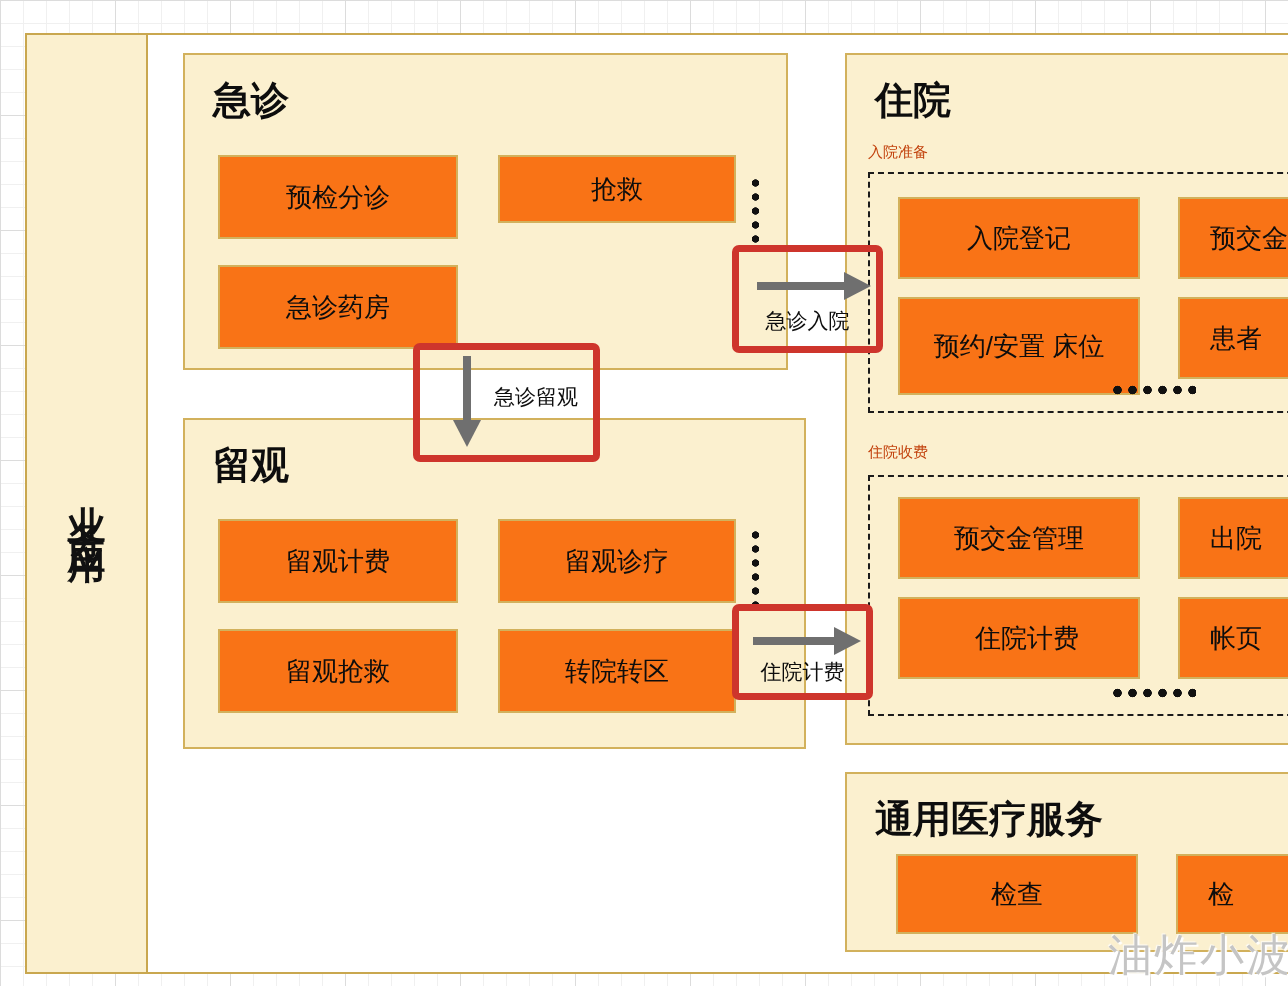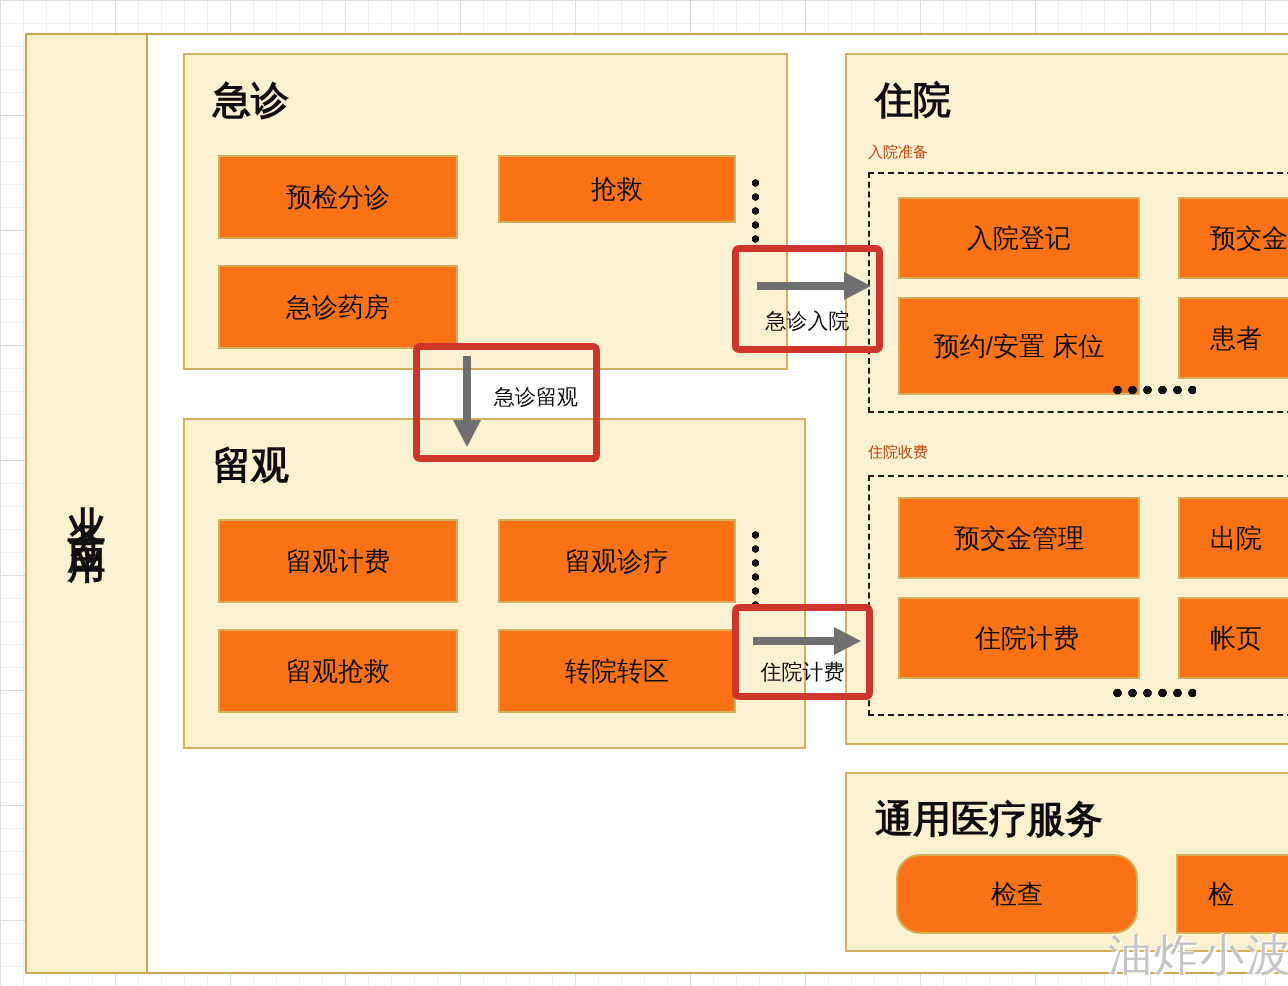--- a/index.html
+++ b/index.html
@@ -132,21 +132,21 @@
       <div class="mod" style="left:17px;top:20px;width:242px;height:82px;">预交金管理</div>
       <div class="mod cut" style="left:297px;top:20px;width:250px;height:82px;">出院</div>
       <div class="mod" style="left:17px;top:120px;width:242px;height:82px;padding-left:16px;">住院计费</div>
       <div class="mod cut" style="left:297px;top:120px;width:250px;height:82px;">帐页</div>
       <div class="hdots" style="left:240px;top:211px;"></div>
     </div>
   </div>
 
   <div class="abs sec" style="left:845px;top:772px;width:570px;height:180px;">
     <div class="sec-title">通用医疗服务</div>
-    <div class="mod" style="left:38px;top:80px;width:242px;height:80px;border-radius:24px;">检查</div>
+    <div class="mod" style="left:38px;top:80px;width:242px;height:80px;">检查</div>
     <div class="mod cut" style="left:318px;top:80px;width:250px;height:80px;">检</div>
   </div>
 
   <div class="vdots" style="left:751px;top:176px;height:72px;"></div>
   <div class="vdots" style="left:751px;top:528px;height:76px;"></div>
 
   <div class="redbox" style="left:732px;top:245px;width:151px;height:108px;">
     <div class="arrow-shaft-h" style="left:18px;top:30px;width:88px;"></div>
     <div class="arrow-head-right" style="left:105px;top:20px;"></div>
     <div class="lbl" style="left:50%;transform:translateX(-50%);bottom:11px;">急诊入院</div>

